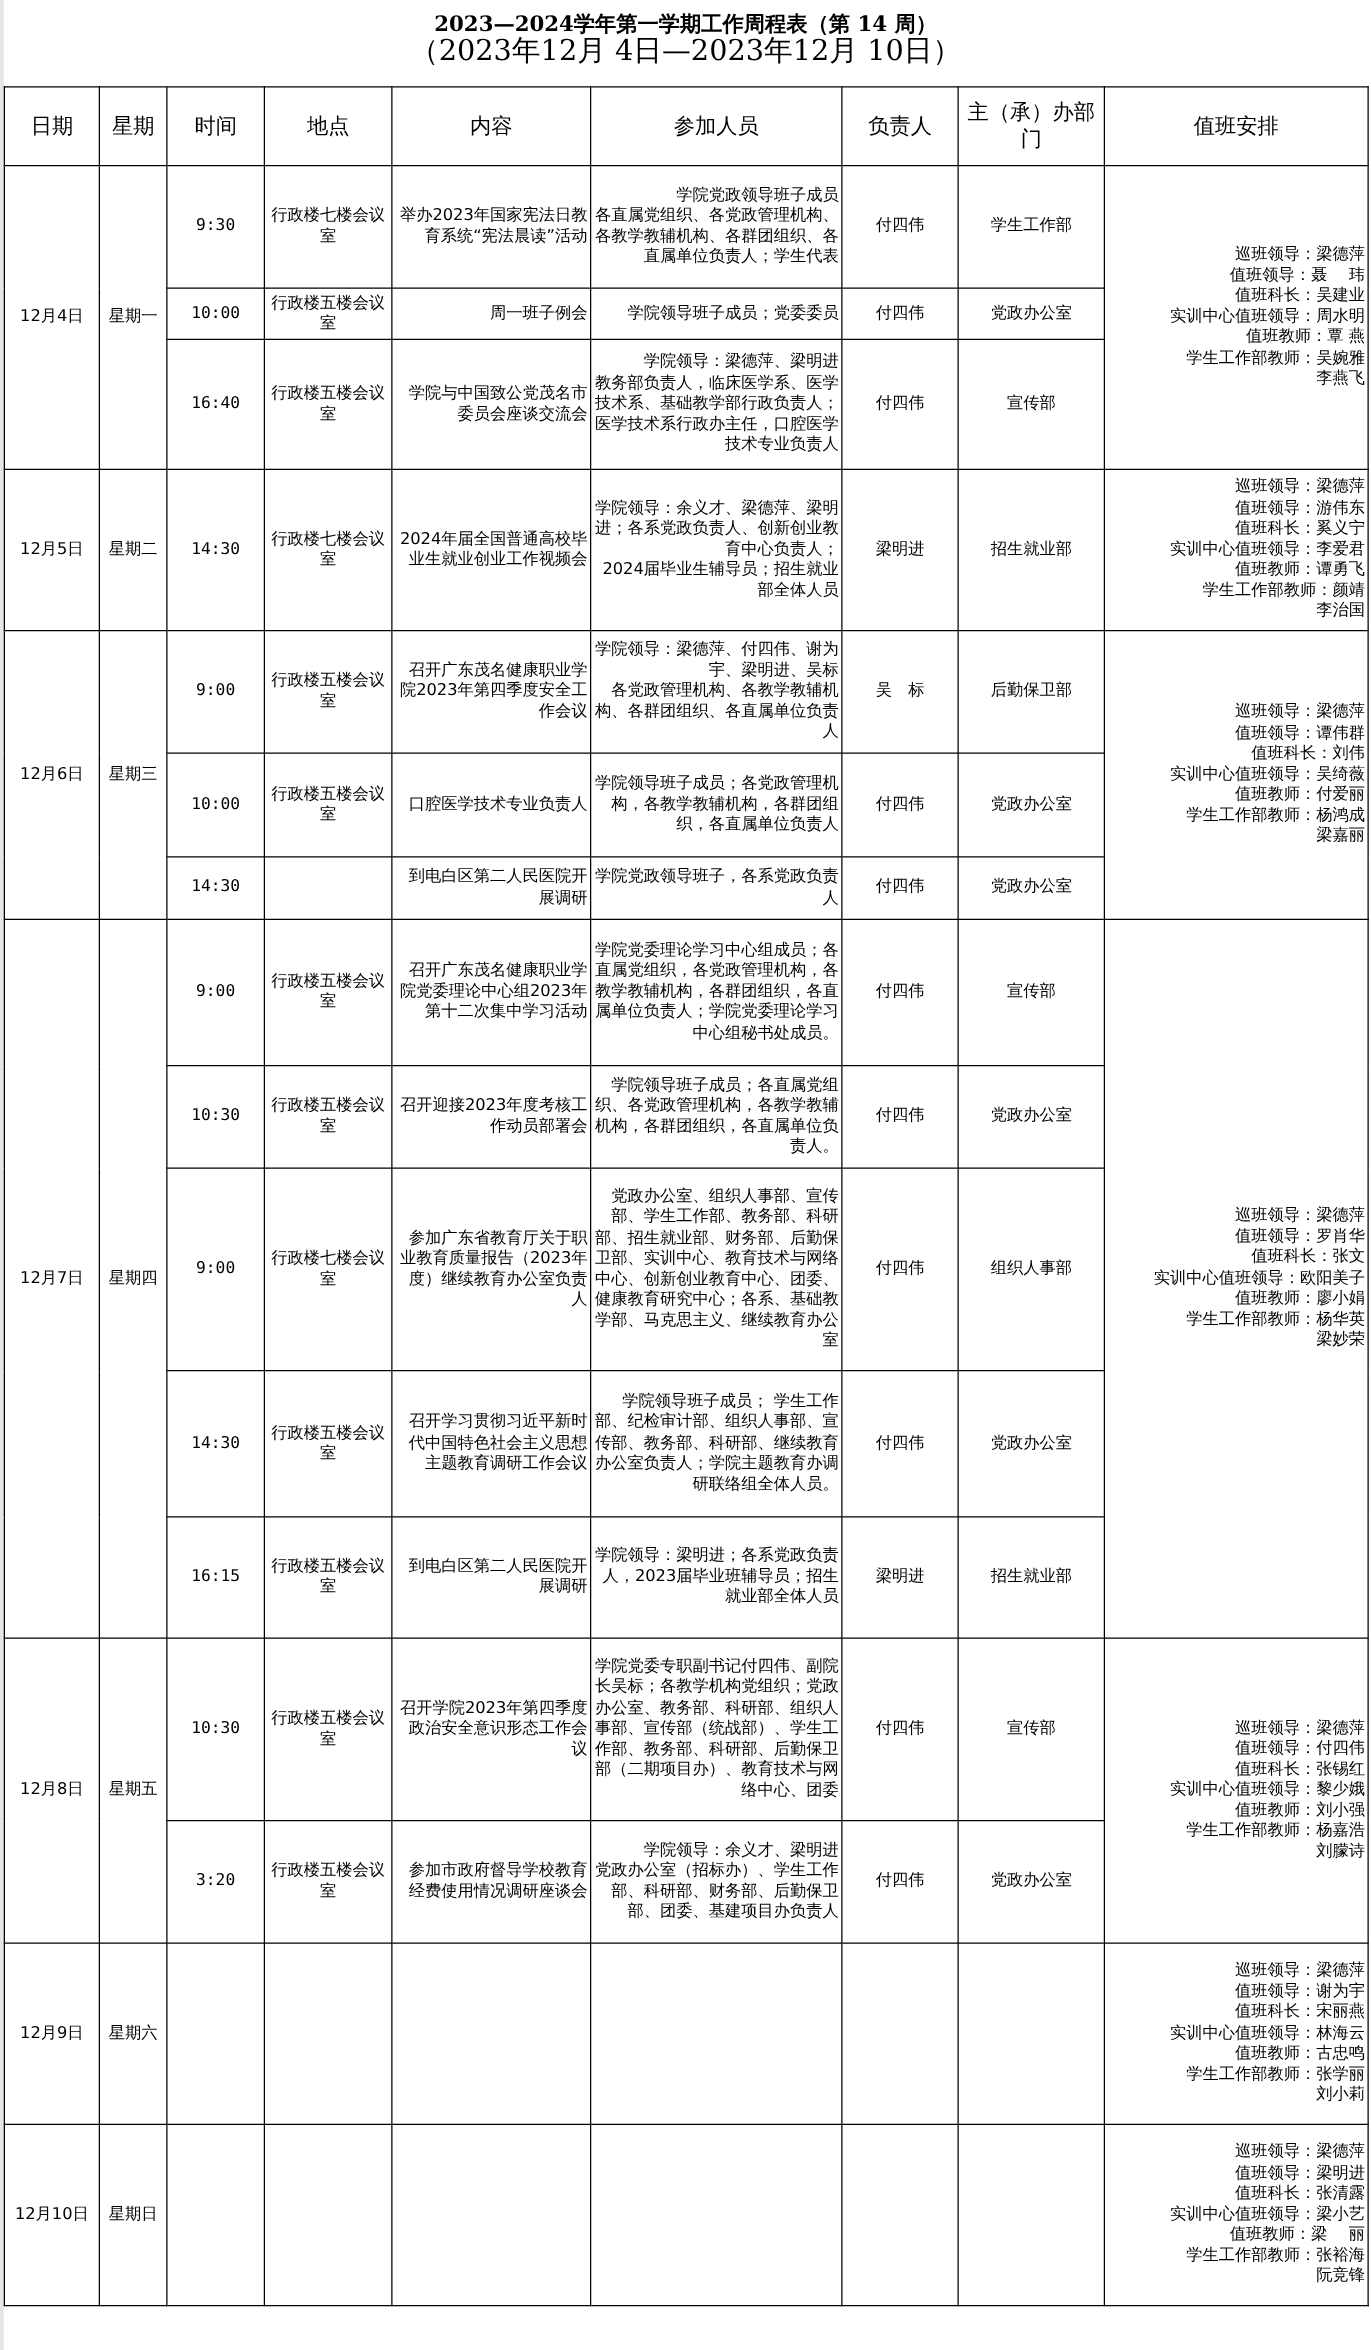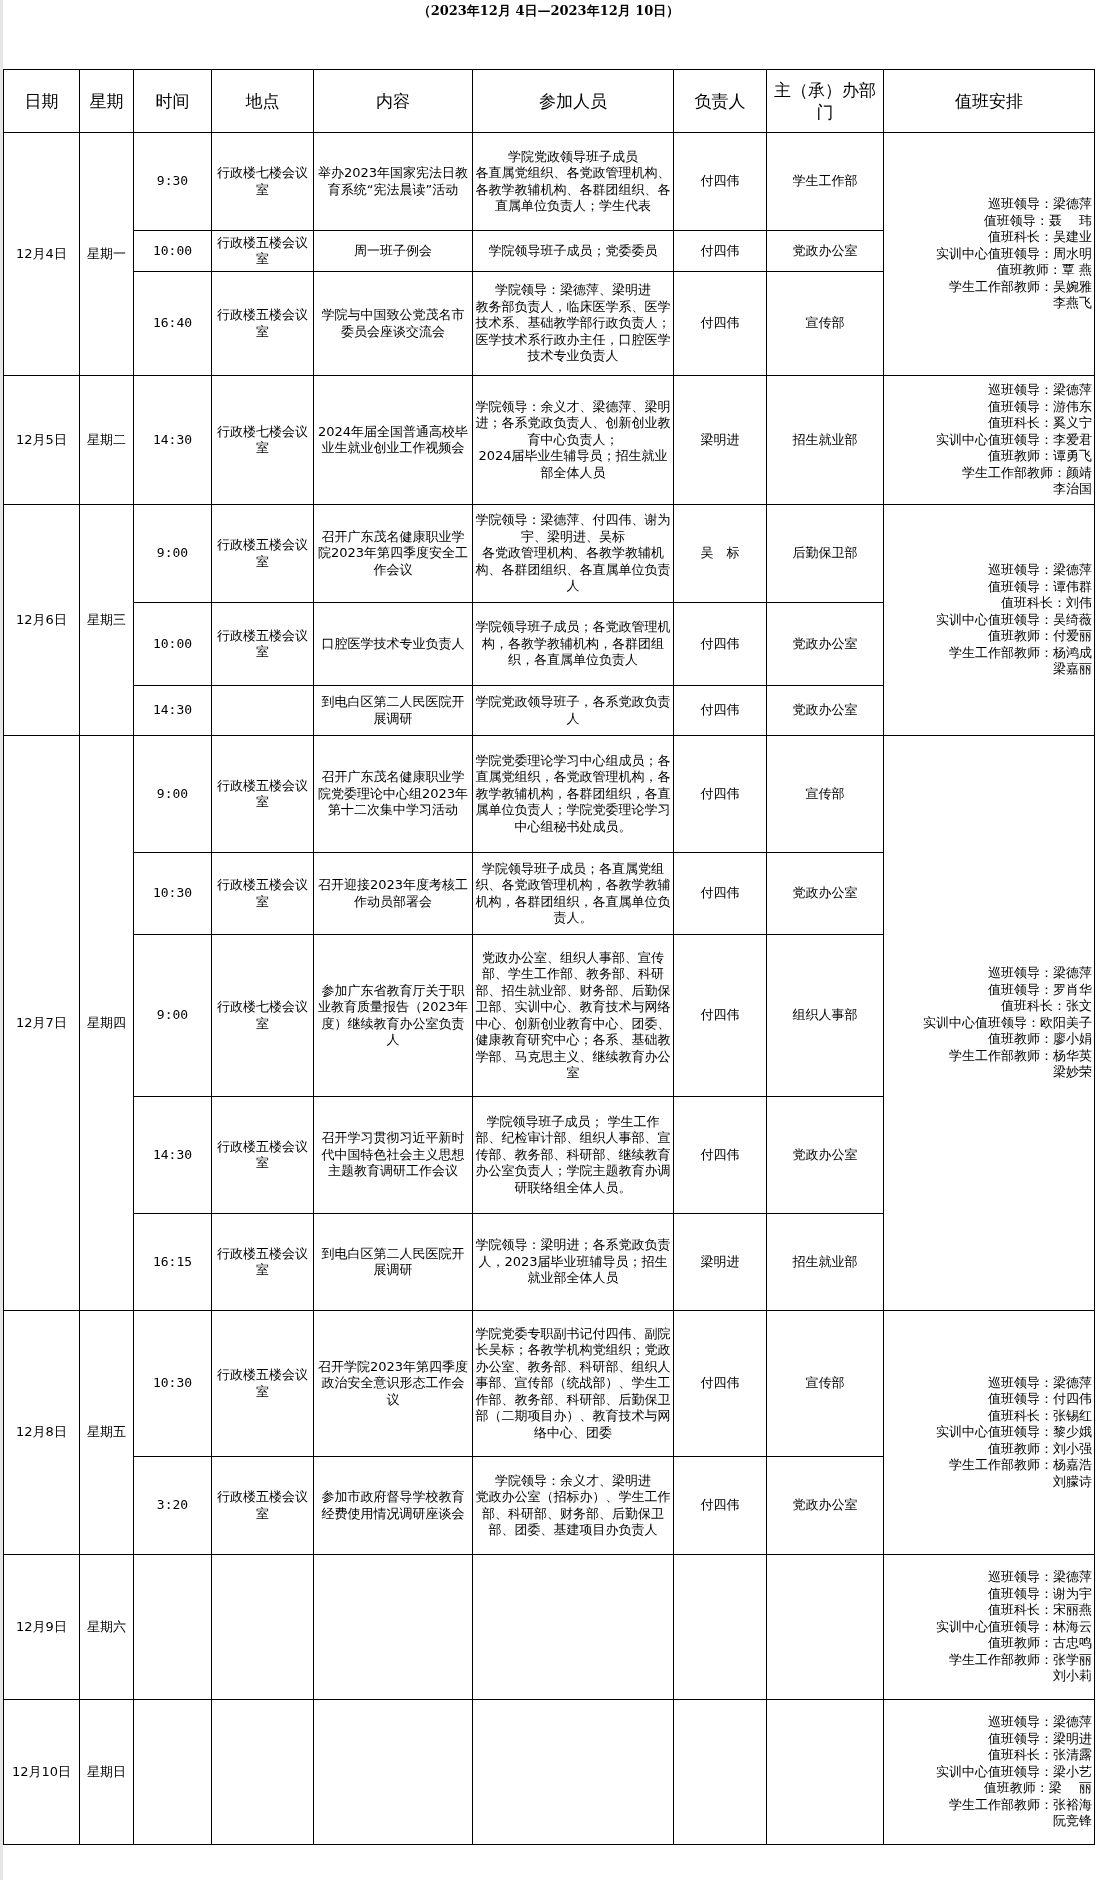--- a/index.html
+++ b/index.html
@@ -1,37 +1,38 @@
 <!DOCTYPE html>
 <html><head>
 <meta charset="utf-8">
 <style>
   html, body { margin: 0; padding: 0; background: #ffffff; }
   body { width: 1097px; height: 1880px; position: relative; overflow: hidden;
          font-family: "DejaVu Sans", "Liberation Sans", sans-serif; color: #000; }
   .left-gutter { position: absolute; left: 0; top: 0; width: 3px; height: 1880px; background: #e6e6e6; }
   .title-block { position: absolute; left: 3px; top: 0; width: 1091px; height: 69px; text-align: center; }
   .title { font-family: "DejaVu Serif", "Liberation Serif", serif; font-weight: bold; font-size: 17px; line-height: 20px; padding-top: 10px; }
-  .subtitle { font-family: "DejaVu Serif", "Liberation Serif", serif; font-weight: bold; font-size: 13px; line-height: 22px; }
+  .subtitle { font-family: "DejaVu Serif", "Liberation Serif", serif; font-weight: normal; font-size: 23px; line-height: 22px; }
   table.sched { position: absolute; left: 3px; top: 69px; border-collapse: collapse; table-layout: fixed; width: 1091px; }
   table.sched td, table.sched th { border: 1.5px solid #000; padding: 0 2px; vertical-align: middle; font-size: 13px; line-height: 16.5px; font-weight: normal; }
   table.sched th { font-size: 17px; line-height: 22px; height: 62px; }
   th.hl { text-align: center; padding-left: 3px; }
   td.c { text-align: center; }
-  td.l { text-align: center; }
+  td.l { text-align: right; }
   td.duty { text-align: right; padding-left: 3px; white-space: pre; font-size: 13px; line-height: 16.5px; }
   .time { font-family: "DejaVu Sans Mono", "Liberation Mono", monospace; font-size: 13px; }
   .bottom-area { position: absolute; left: 3px; top: 1848px; width: 1091px; height: 32px; }
 </style>
 </head>
 <body>
 
 <div class="left-gutter"></div>
 
 <div class="title-block">
+  <div class="title">2023—2024学年第一学期工作周程表（第 14 周）</div>
   <div class="subtitle">（2023年12月 4日—2023年12月 10日）</div>
 </div>
 
 <table class="sched">
   <colgroup>
     <col style="width:76px">
       <col style="width:54px">
       <col style="width:78px">
       <col style="width:102px">
     <col style="width:159px">

